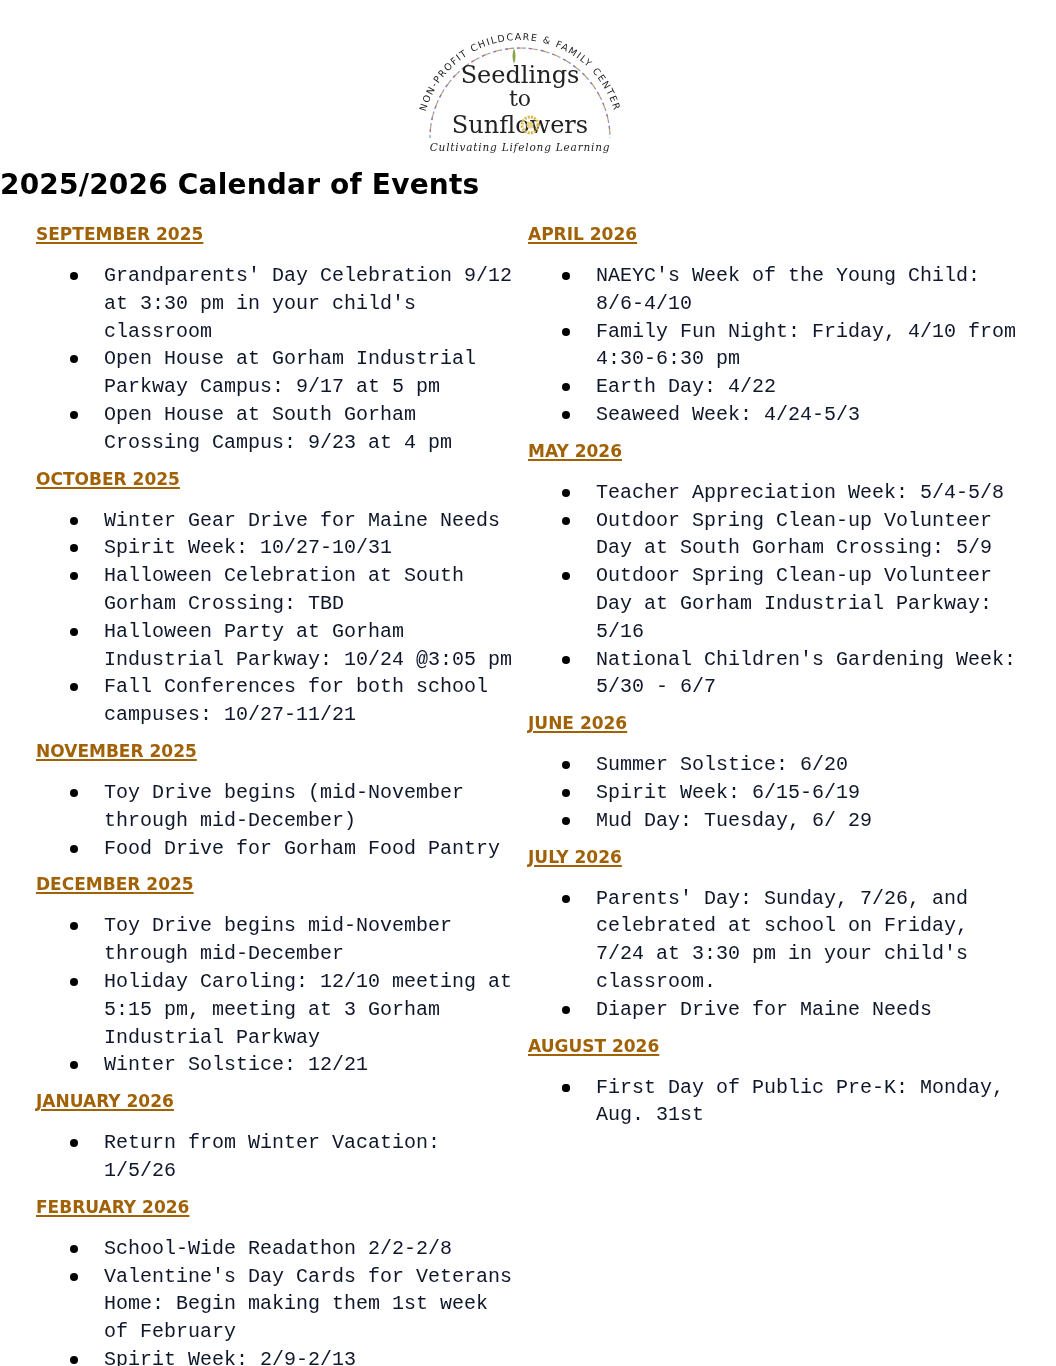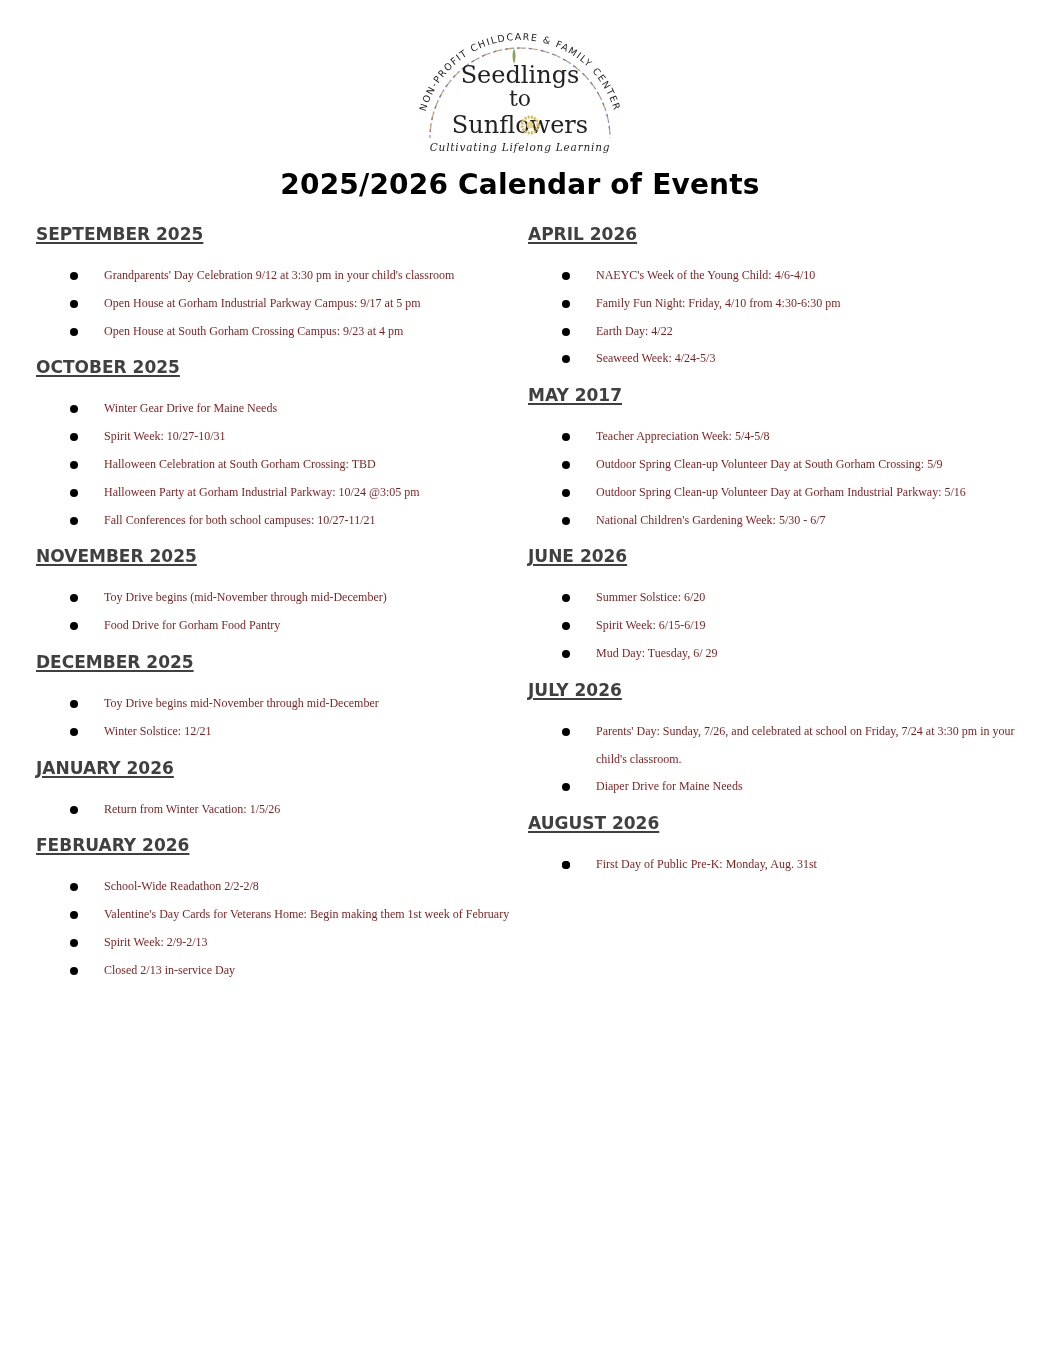--- a/index.html
+++ b/index.html
@@ -16,21 +16,20 @@
       top: 26px;
       width: 224px;
       height: 132px;
     }
     .logo svg { width: 100%; height: 100%; display: block; }
     .page-title {
       position: absolute;
       top: 168px;
       left: 0;
       width: 1040px;
-      text-align: center;
       font-family: "DejaVu Sans", sans-serif;
       font-weight: bold;
       font-size: 28px;
       letter-spacing: 0.2px;
       color: #000;
     }
     .col {
       position: absolute;
       top: 222px;
     }
@@ -38,33 +37,33 @@
     .col-right { left: 528px; width: 490px; }
     .month { margin-bottom: 10px; }
     .month-heading {
       display: inline-block;
       font-family: "DejaVu Sans", sans-serif;
       font-weight: bold;
       font-size: 17px;
       text-decoration: underline;
       text-decoration-thickness: 2px;
       text-underline-offset: 2px;
-      color: #404040;
+      color: #a16207;
       height: 24px;
       line-height: 24px;
       margin-bottom: 16px;
     }
     .event-list { list-style: none; }
     .event {
       position: relative;
       padding-left: 68px;
-      font-family: Liberation Serif, serif;
-      font-size: 12px;
+      font-family: Liberation Mono, monospace;
+      font-size: 20px;
       line-height: 27.8px;
-      color: #7f1d1d;
+      color: #0f172a;
     }
     .bullet {
       position: absolute;
       left: 34px;
       top: 10px;
       width: 8px;
       height: 8px;
       border-radius: 50%;
       background: #000;
     }
@@ -124,20 +123,21 @@
     <ul class="event-list">
       <li class="event"><span class="bullet"></span><span>Toy Drive begins (mid-November through mid-December)</span></li>
       <li class="event"><span class="bullet"></span><span>Food Drive for Gorham Food Pantry</span></li>
     </ul>
   </section>
 
   <section class="month">
     <div class="month-heading">DECEMBER 2025</div>
     <ul class="event-list">
       <li class="event"><span class="bullet"></span><span>Toy Drive begins mid-November through mid-December</span></li>
+      <li class="event"><span class="bullet"></span><span>Holiday Caroling: 12/10 meeting at 5:15 pm, meeting at 3 Gorham Industrial Parkway</span></li>
       <li class="event"><span class="bullet"></span><span>Winter Solstice: 12/21</span></li>
     </ul>
   </section>
 
   <section class="month">
     <div class="month-heading">JANUARY 2026</div>
     <ul class="event-list">
       <li class="event"><span class="bullet"></span><span>Return from Winter Vacation: 1/5/26</span></li>
     </ul>
   </section>
@@ -151,29 +151,29 @@
       <li class="event"><span class="bullet"></span><span>Closed 2/13 in-service Day</span></li>
     </ul>
   </section>
 </div>
 
 <div class="col col-right">
 
   <section class="month">
     <div class="month-heading">APRIL 2026</div>
     <ul class="event-list">
-      <li class="event"><span class="bullet"></span><span>NAEYC's Week of the Young Child: 4/6-4/10</span></li>
+      <li class="event"><span class="bullet"></span><span>NAEYC's Week of the Young Child: 8/6-4/10</span></li>
       <li class="event"><span class="bullet"></span><span>Family Fun Night: Friday, 4/10 from 4:30-6:30 pm</span></li>
       <li class="event"><span class="bullet"></span><span>Earth Day: 4/22</span></li>
       <li class="event"><span class="bullet"></span><span>Seaweed Week: 4/24-5/3</span></li>
     </ul>
   </section>
 
   <section class="month">
-    <div class="month-heading">MAY 2017</div>
+    <div class="month-heading">MAY 2026</div>
     <ul class="event-list">
       <li class="event"><span class="bullet"></span><span>Teacher Appreciation Week: 5/4-5/8</span></li>
       <li class="event"><span class="bullet"></span><span>Outdoor Spring Clean-up Volunteer Day at South Gorham Crossing: 5/9</span></li>
       <li class="event"><span class="bullet"></span><span>Outdoor Spring Clean-up Volunteer Day at Gorham Industrial Parkway: 5/16</span></li>
       <li class="event"><span class="bullet"></span><span>National Children's Gardening Week: 5/30 - 6/7</span></li>
     </ul>
   </section>
 
   <section class="month">
     <div class="month-heading">JUNE 2026</div>

